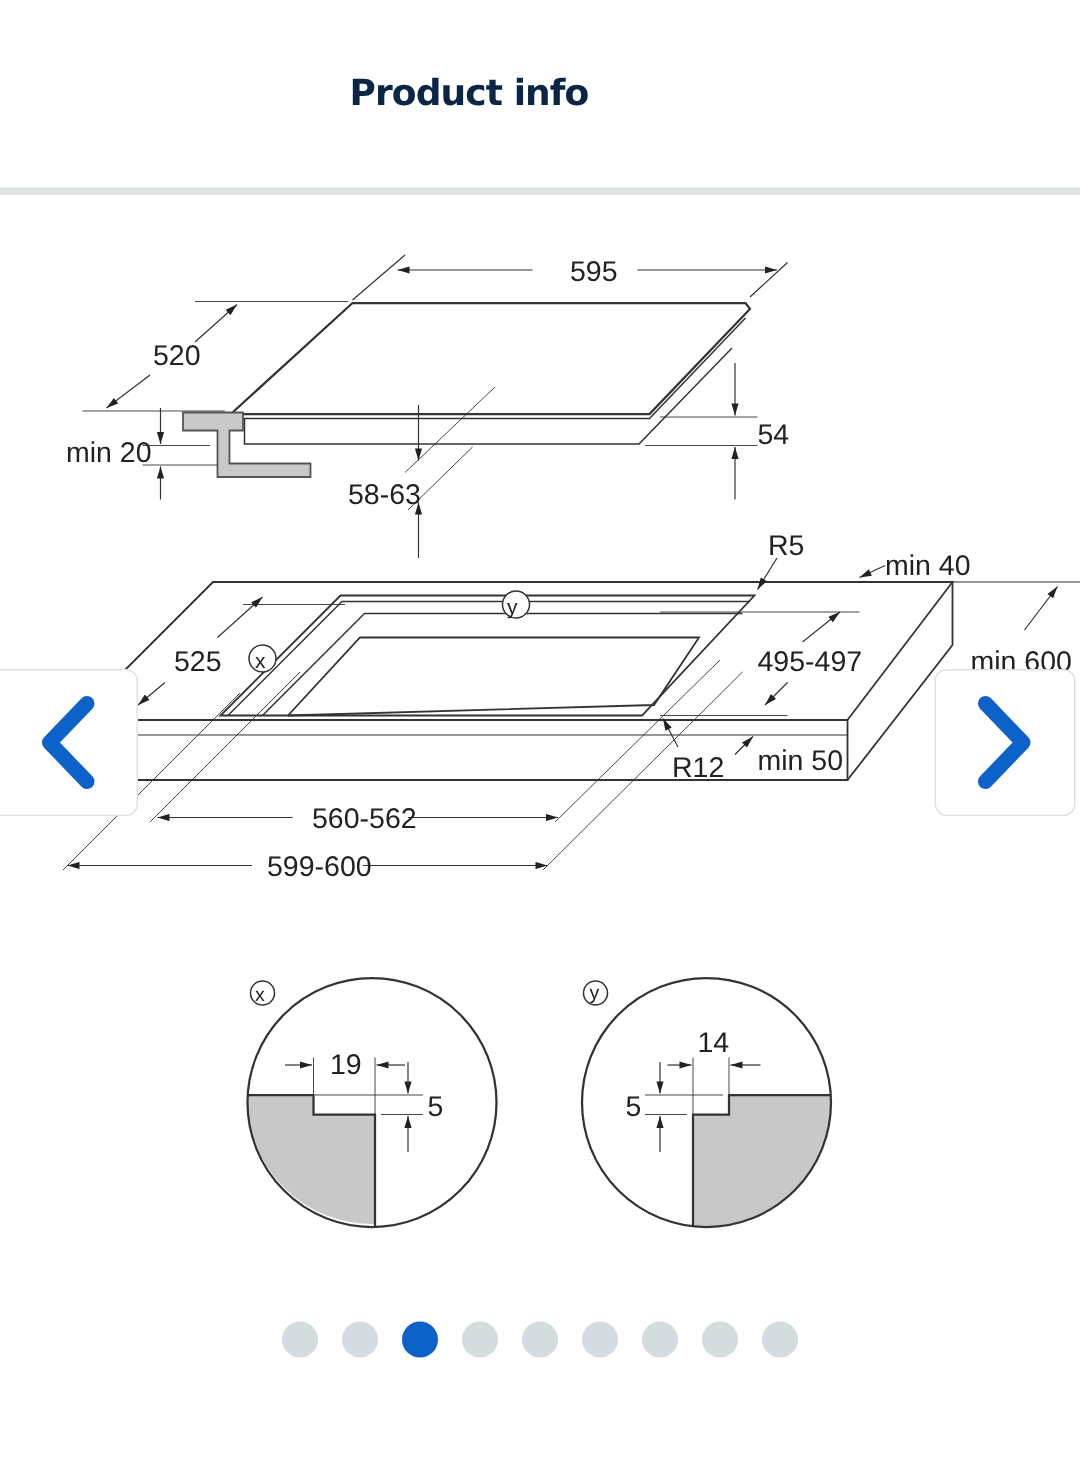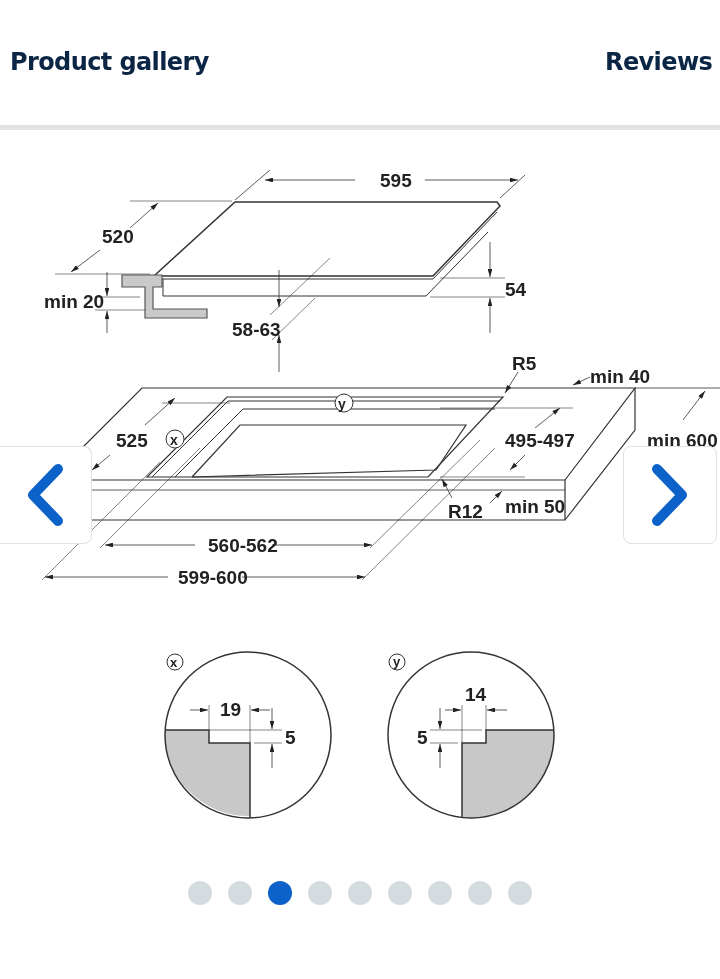--- a/index.html
+++ b/index.html
@@ -1,34 +1,33 @@
 <!DOCTYPE html>
 <html><head>
 <meta charset="utf-8">
 <style>
   html,body{margin:0;padding:0;background:#fff;}
   body{width:720px;height:979px;position:relative;overflow:hidden;font-family:"DejaVu Sans",sans-serif;}
   .tabs{position:absolute;top:0;left:0;width:720px;height:126px;display:flex;align-items:center;}
   .tab{position:absolute;top:48px;font-family:"DejaVu Sans",sans-serif;font-weight:bold;font-size:24px;color:#0b2545;letter-spacing:-0.6px;white-space:nowrap;cursor:pointer;}
   .divider{position:absolute;top:125px;left:0;width:720px;height:5px;background:#dfe3e4;}
-  .diagram{position:absolute;left:0;top:140px;width:720px;height:700px;font-weight:bold;}
+  .diagram{position:absolute;left:0;top:140px;width:720px;height:700px;}
   .diagram svg text{font-family:"Liberation Sans",sans-serif;font-size:19px;fill:#222;}
   .nav-btn{position:absolute;top:446px;width:94px;height:98px;background:#fff;border:1.5px solid #dde2e4;border-radius:8px;box-sizing:border-box;cursor:pointer;display:flex;align-items:center;justify-content:center;}
   .nav-prev{left:-2px;border-left:none;border-top-left-radius:0;border-bottom-left-radius:0;}
   .nav-next{left:623px;}
   .dots{position:absolute;top:881px;left:188px;display:flex;gap:16px;}
   .dot{width:24px;height:24px;border-radius:50%;background:#d5dcdf;cursor:pointer;}
   .dot.active{background:#0d62c9;}
 </style>
 </head>
 <body>
 
 <div class="tabs">
-  <div class="tab" style="left:10px">Product gallery</div>
-  <div class="tab" style="left:605px">Reviews</div>
+  <div class="tab" style="left:233px">Product info</div>
 </div>
 <div class="divider"></div>
 
 <div class="diagram">
 <svg width="720" height="700" viewBox="0 140 720 700" xmlns="http://www.w3.org/2000/svg" stroke="#333" fill="none" stroke-width="1.2">
   <defs>
     <marker id="ar" viewBox="0 0 10 6" refX="10" refY="3" markerWidth="12" markerHeight="6" orient="auto-start-reverse">
       <path d="M0,0 L10,3 L0,6 z" fill="#222" stroke="none"></path>
     </marker>
   </defs>

